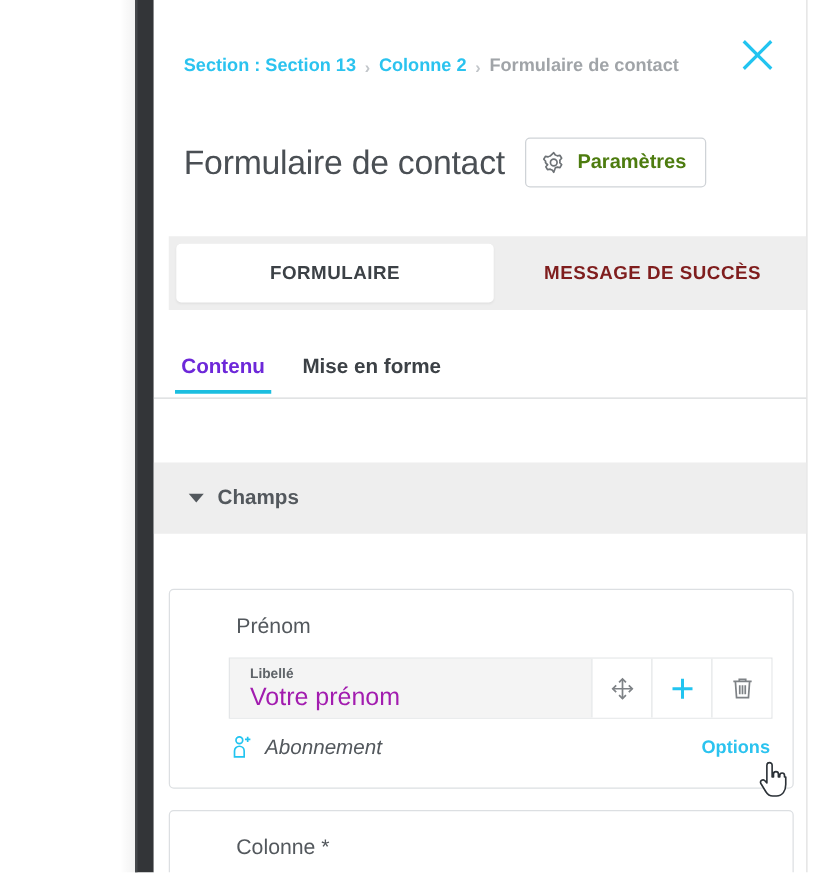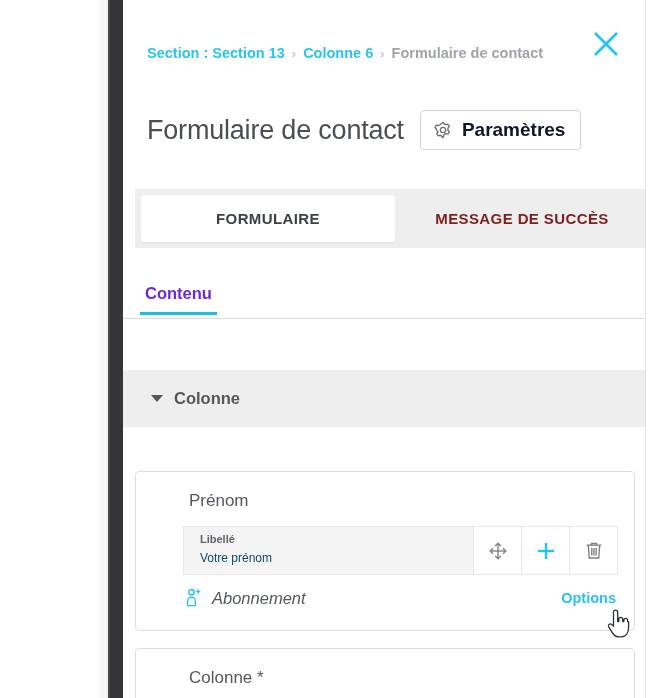--- a/index.html
+++ b/index.html
@@ -108,23 +108,23 @@
     padding: 0 15px 0 12px;
     border: 1px solid #cfd3d7;
     border-radius: 4px;
     background: #ffffff;
     display: flex;
     align-items: center;
     gap: 9px;
     cursor: pointer;
   }
   #settings-btn .label {
-    font-size: 19px;
-    font-weight: bold;
-    color: #0f172a;
+    font-size: 16px;
+    font-weight: bold;
+    color: #4d7c0f;
     white-space: nowrap;
   }
 
   
   #segmented {
     position: absolute;
     left: 12px; top: 189px;
     width: 520px; height: 59px;
     background: #eeeeee;
     display: flex;
@@ -234,22 +234,22 @@
     padding: 5px 0 0 16px;
     overflow: hidden;
   }
   .input-box .mini-label {
     font-size: 11px;
     font-weight: bold;
     color: #5e6368;
     line-height: 15px;
   }
   .input-box .value {
-    font-size: 12px;
-    color: #0c4a6e;
+    font-size: 20px;
+    color: #a21caf;
     line-height: 22px;
   }
   .icon-btn {
     width: 48px;
     border-left: 1px solid #e4e6e8;
     background: #ffffff;
     display: flex;
     align-items: center;
     justify-content: center;
     cursor: pointer;
@@ -290,21 +290,21 @@
 </div>
 <div id="dark-rail"></div>
 <div id="dark-rail-edge"></div>
 <div id="panel-right-gap"></div>
 
 <div id="panel">
 
   <div class="breadcrumb">
     <span class="crumb-link">Section : Section 13</span>
     <span class="crumb-sep">›</span>
-    <span class="crumb-link">Colonne 6</span>
+    <span class="crumb-link">Colonne 2</span>
     <span class="crumb-sep">›</span>
     <span class="crumb-current">Formulaire de contact</span>
   </div>
 
   <div id="close-btn">
     <svg width="30" height="30" viewBox="0 0 30 30">
       <line x1="4" y1="4" x2="26" y2="26" stroke="#22c4f0" stroke-width="2.6"></line>
       <line x1="26" y1="4" x2="4" y2="26" stroke="#22c4f0" stroke-width="2.6"></line>
     </svg>
   </div>
@@ -320,25 +320,26 @@
     </div>
   </div>
 
   <div id="segmented">
     <div class="seg active">FORMULAIRE</div>
     <div class="seg inactive">MESSAGE DE SUCCÈS</div>
   </div>
 
   <div id="subtabs">
     <div class="subtab active">Contenu</div>
+    <div class="subtab inactive">Mise en forme</div>
   </div>
 
   <div id="champs-band">
     <div id="champs-caret"></div>
-    <div id="champs-label">Colonne</div>
+    <div id="champs-label">Champs</div>
   </div>
 
   <div class="field-card" id="card-prenom">
     <div class="card-title">Prénom</div>
 
     <div class="input-row">
       <div class="input-box">
         <div class="mini-label">Libellé</div>
         <div class="value">Votre prénom</div>
       </div>

